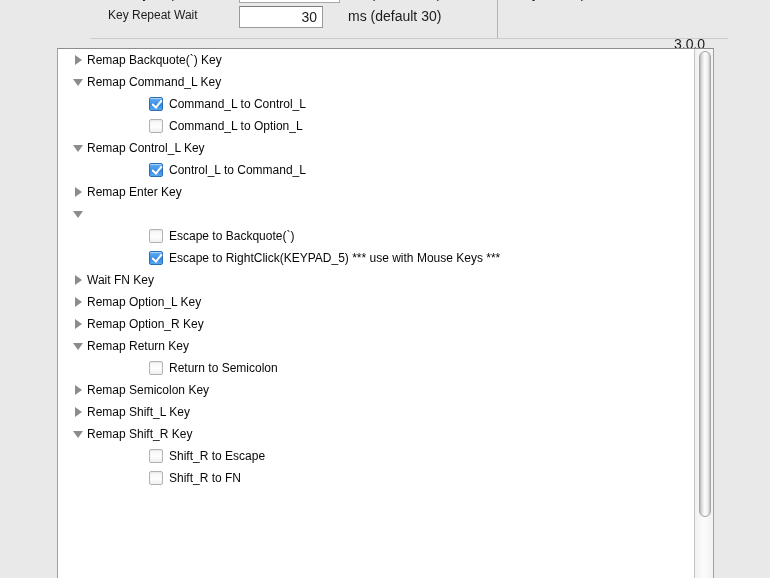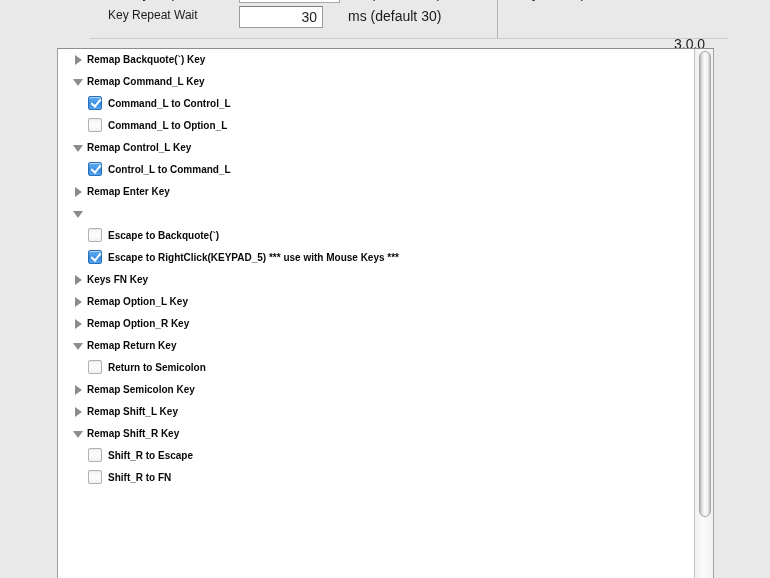--- a/index.html
+++ b/index.html
@@ -137,27 +137,26 @@
     left: 0; top: 0;
     width: 636px;
     height: 100%;
     overflow: hidden;
   }
   .tree-row {
     position: relative;
     height: 22px;
     line-height: 22px;
     white-space: nowrap;
-    font-size: 10px;
+    font-size: 12px;
     color: #080808;
     cursor: default;
-    font-weight: bold;
   }
   .tree-row.level-0 { padding-left: 15px; }
-  .tree-row.level-1 { padding-left: 30px; }
+  .tree-row.level-1 { padding-left: 47px; margin-left: 44px; }
 
   .disclosure {
     display: inline-block;
     width: 12px;
     height: 22px;
     vertical-align: top;
     position: relative;
     margin-right: 2px;
   }
   .disclosure::before {
@@ -269,21 +268,21 @@
       <div class="tree-row level-0"><span class="disclosure collapsed"></span><span class="row-label">Remap Backquote(`) Key</span></div>
       <div class="tree-row level-0"><span class="disclosure expanded"></span><span class="row-label">Remap Command_L Key</span></div>
       <div class="tree-row level-1"><span class="checkbox on"></span><span class="row-label">Command_L to Control_L</span></div>
       <div class="tree-row level-1"><span class="checkbox off"></span><span class="row-label">Command_L to Option_L</span></div>
       <div class="tree-row level-0"><span class="disclosure expanded"></span><span class="row-label">Remap Control_L Key</span></div>
       <div class="tree-row level-1"><span class="checkbox on"></span><span class="row-label">Control_L to Command_L</span></div>
       <div class="tree-row level-0"><span class="disclosure collapsed"></span><span class="row-label">Remap Enter Key</span></div>
       <div class="tree-row level-0"><span class="disclosure expanded"></span></div>
       <div class="tree-row level-1"><span class="checkbox off"></span><span class="row-label">Escape to Backquote(`)</span></div>
       <div class="tree-row level-1"><span class="checkbox on"></span><span class="row-label">Escape to RightClick(KEYPAD_5) *** use with Mouse Keys ***</span></div>
-      <div class="tree-row level-0"><span class="disclosure collapsed"></span><span class="row-label">Keys FN Key</span></div>
+      <div class="tree-row level-0"><span class="disclosure collapsed"></span><span class="row-label">Wait FN Key</span></div>
       <div class="tree-row level-0"><span class="disclosure collapsed"></span><span class="row-label">Remap Option_L Key</span></div>
       <div class="tree-row level-0"><span class="disclosure collapsed"></span><span class="row-label">Remap Option_R Key</span></div>
       <div class="tree-row level-0"><span class="disclosure expanded"></span><span class="row-label">Remap Return Key</span></div>
       <div class="tree-row level-1"><span class="checkbox off"></span><span class="row-label">Return to Semicolon</span></div>
       <div class="tree-row level-0"><span class="disclosure collapsed"></span><span class="row-label">Remap Semicolon Key</span></div>
       <div class="tree-row level-0"><span class="disclosure collapsed"></span><span class="row-label">Remap Shift_L Key</span></div>
       <div class="tree-row level-0"><span class="disclosure expanded"></span><span class="row-label">Remap Shift_R Key</span></div>
       <div class="tree-row level-1"><span class="checkbox off"></span><span class="row-label">Shift_R to Escape</span></div>
       <div class="tree-row level-1"><span class="checkbox off"></span><span class="row-label">Shift_R to FN</span></div>
       <div class="tree-row level-1"><span class="row-label"></span></div>

